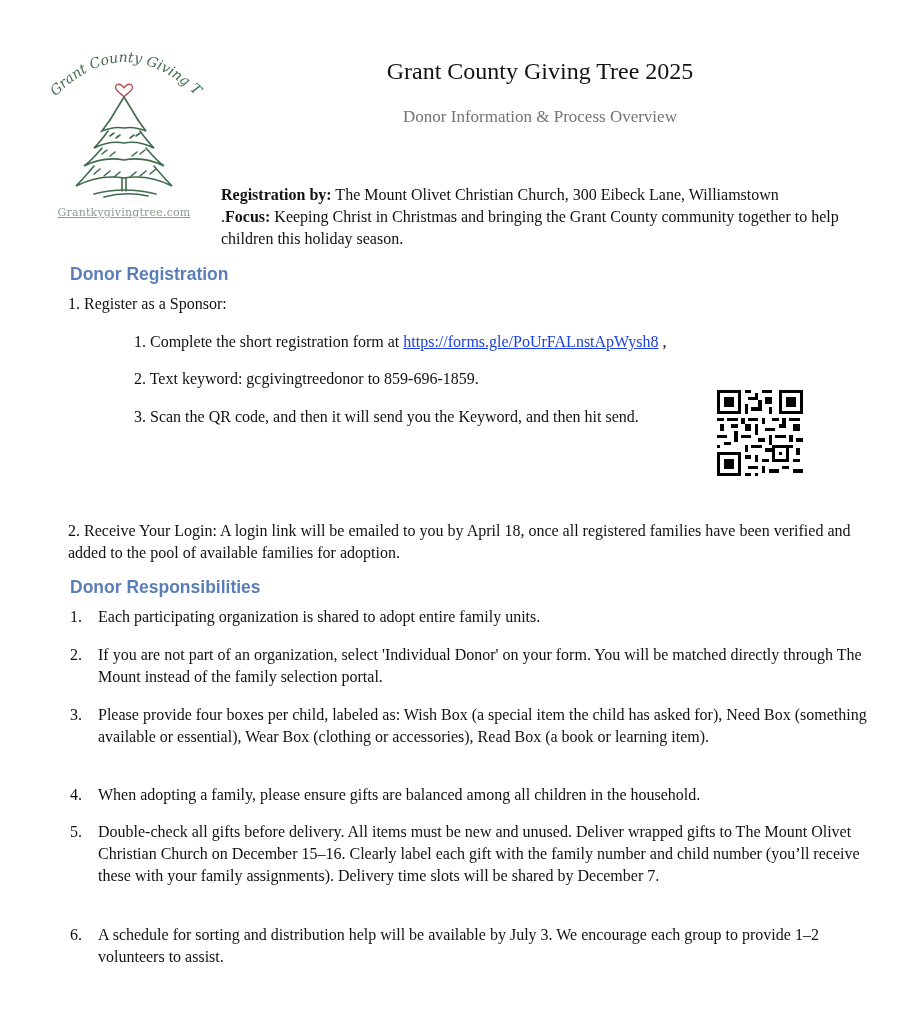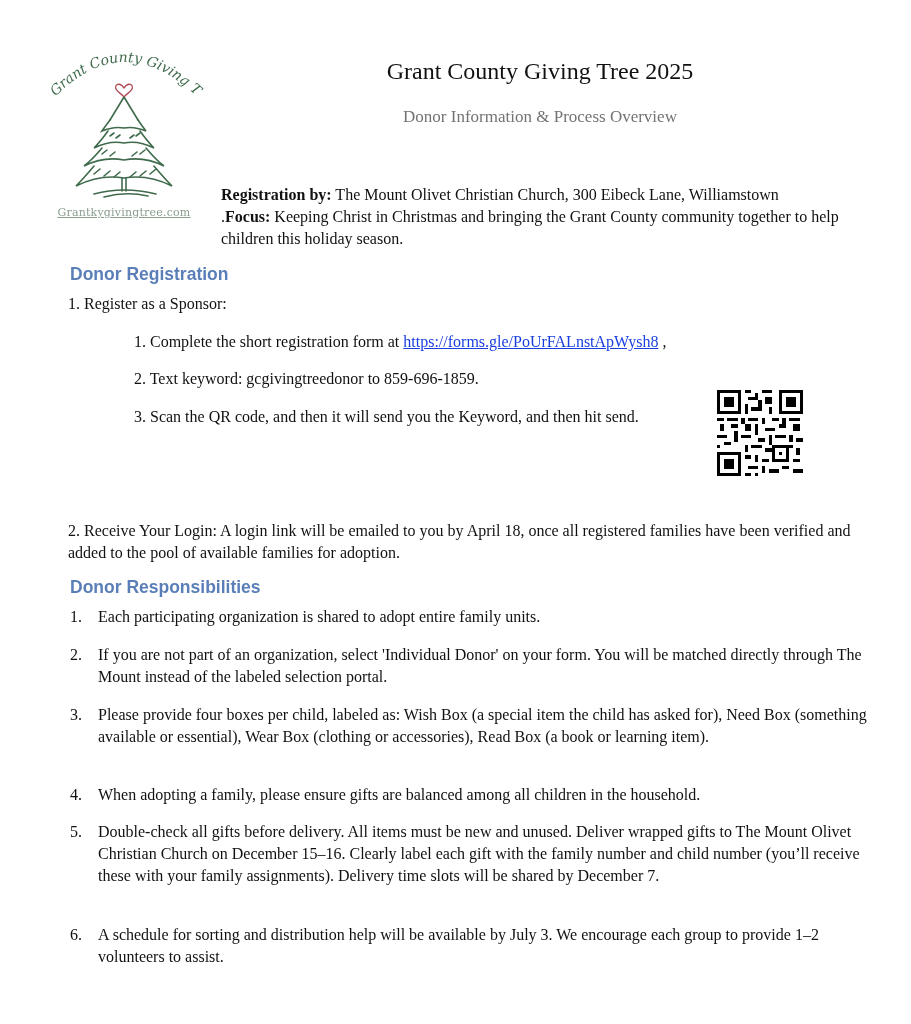--- a/index.html
+++ b/index.html
@@ -164,21 +164,21 @@
 
 <div class="h2" style="top:577px;">Donor Responsibilities</div>
 
 <div class="ol" style="top:606px;">
   <div class="item" style="top:0px;">
     <span class="num">1.</span>
     <span class="txt">Each participating organization is shared to adopt entire family units.</span>
   </div>
   <div class="item" style="top:38px;">
     <span class="num">2.</span>
-    <span class="txt">If you are not part of an organization, select 'Individual Donor' on your form. You will be matched directly through The Mount instead of the labeled selection portal.</span>
+    <span class="txt">If you are not part of an organization, select 'Individual Donor' on your form. You will be matched directly through The Mount instead of the family selection portal.</span>
   </div>
   <div class="item" style="top:98px;">
     <span class="num">3.</span>
     <span class="txt">Please provide four boxes per child, labeled as: Wish Box (a special item the child has asked for), Need Box (something available or essential), Wear Box (clothing or accessories), Read Box (a book or learning item).</span>
   </div>
   <div class="item" style="top:178px;">
     <span class="num">4.</span>
     <span class="txt">When adopting a family, please ensure gifts are balanced among all children in the household.</span>
   </div>
   <div class="item" style="top:215px;">

